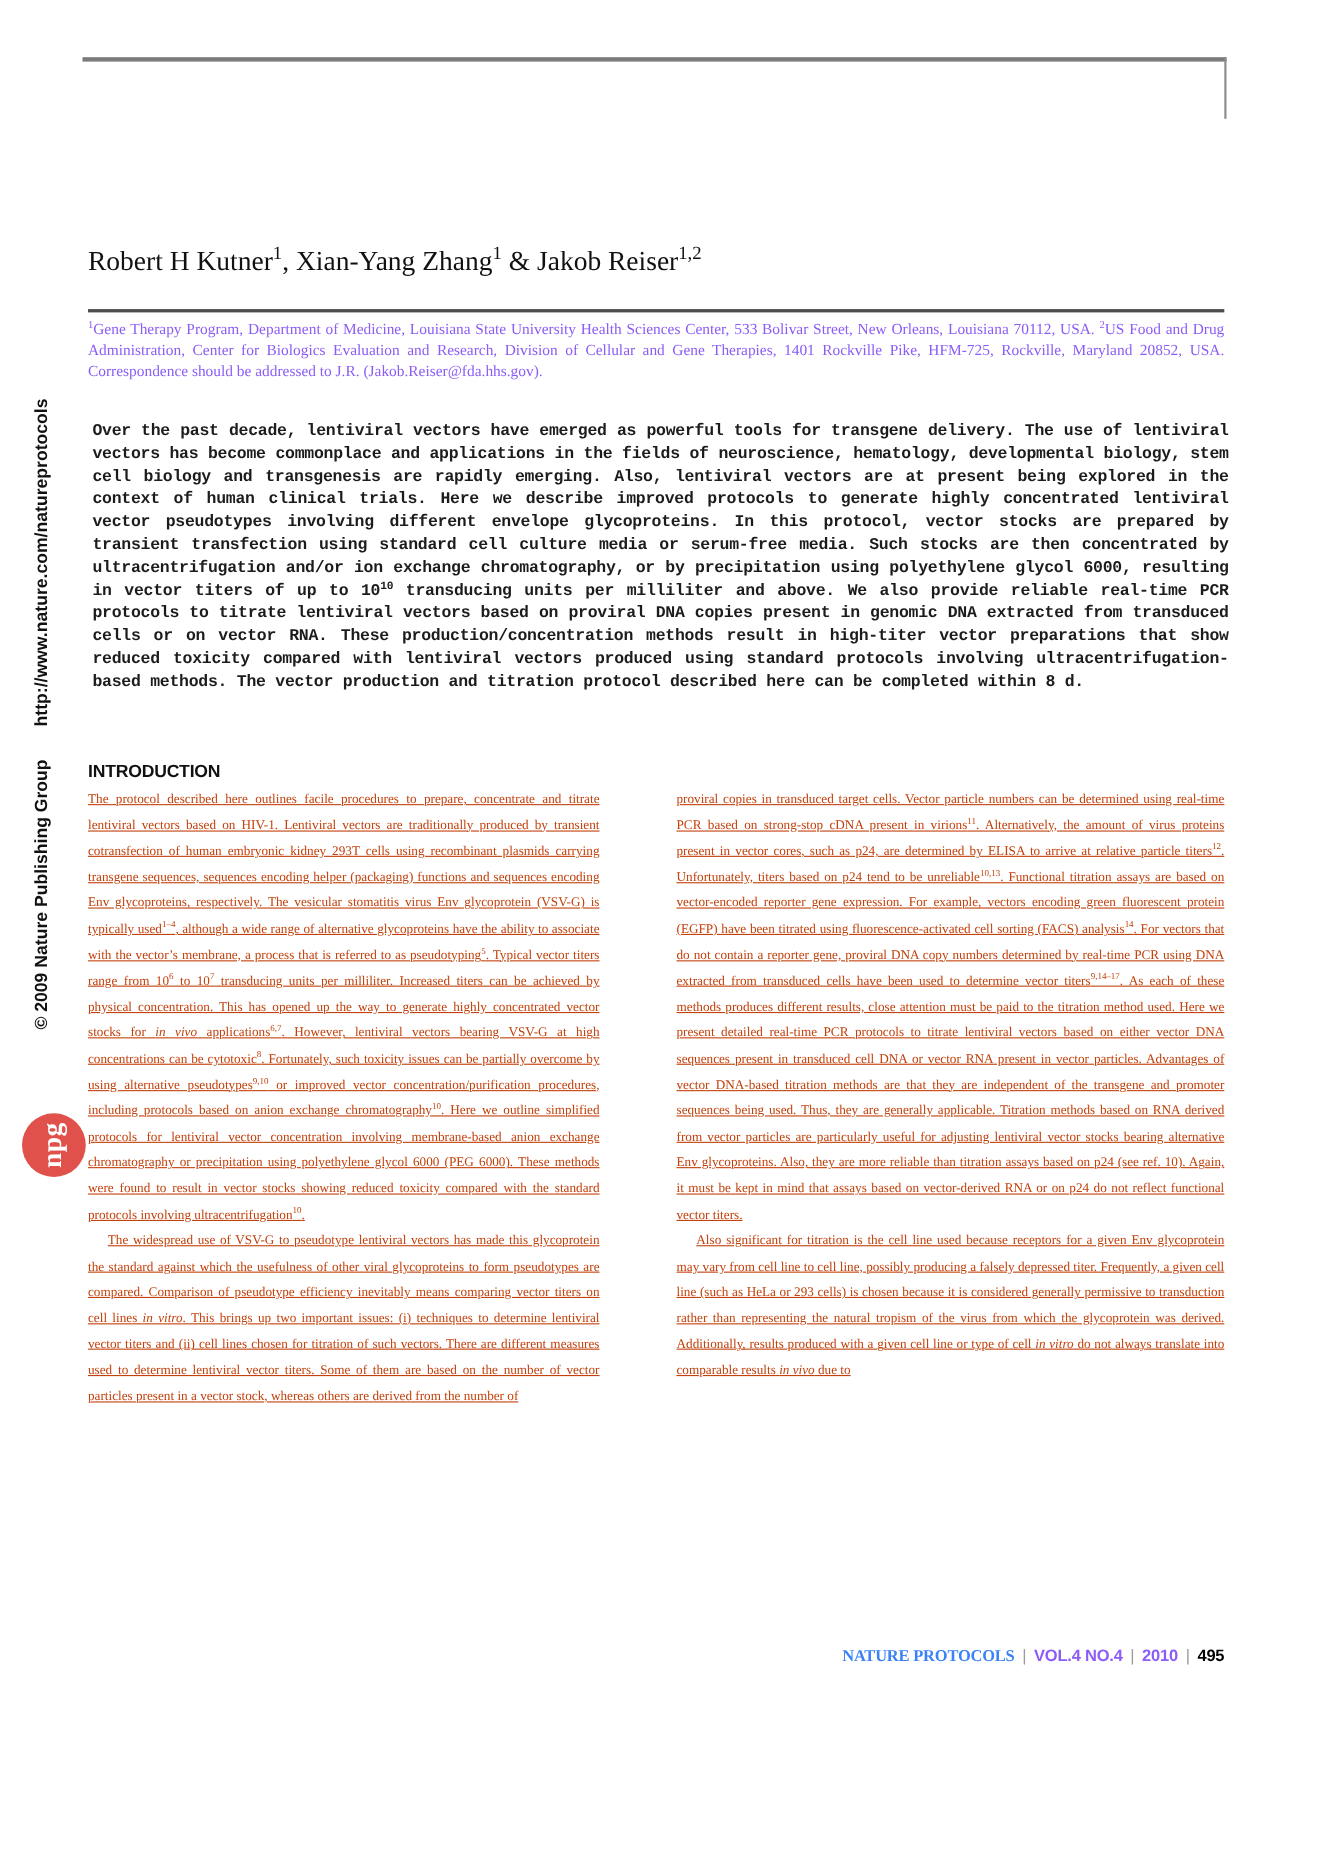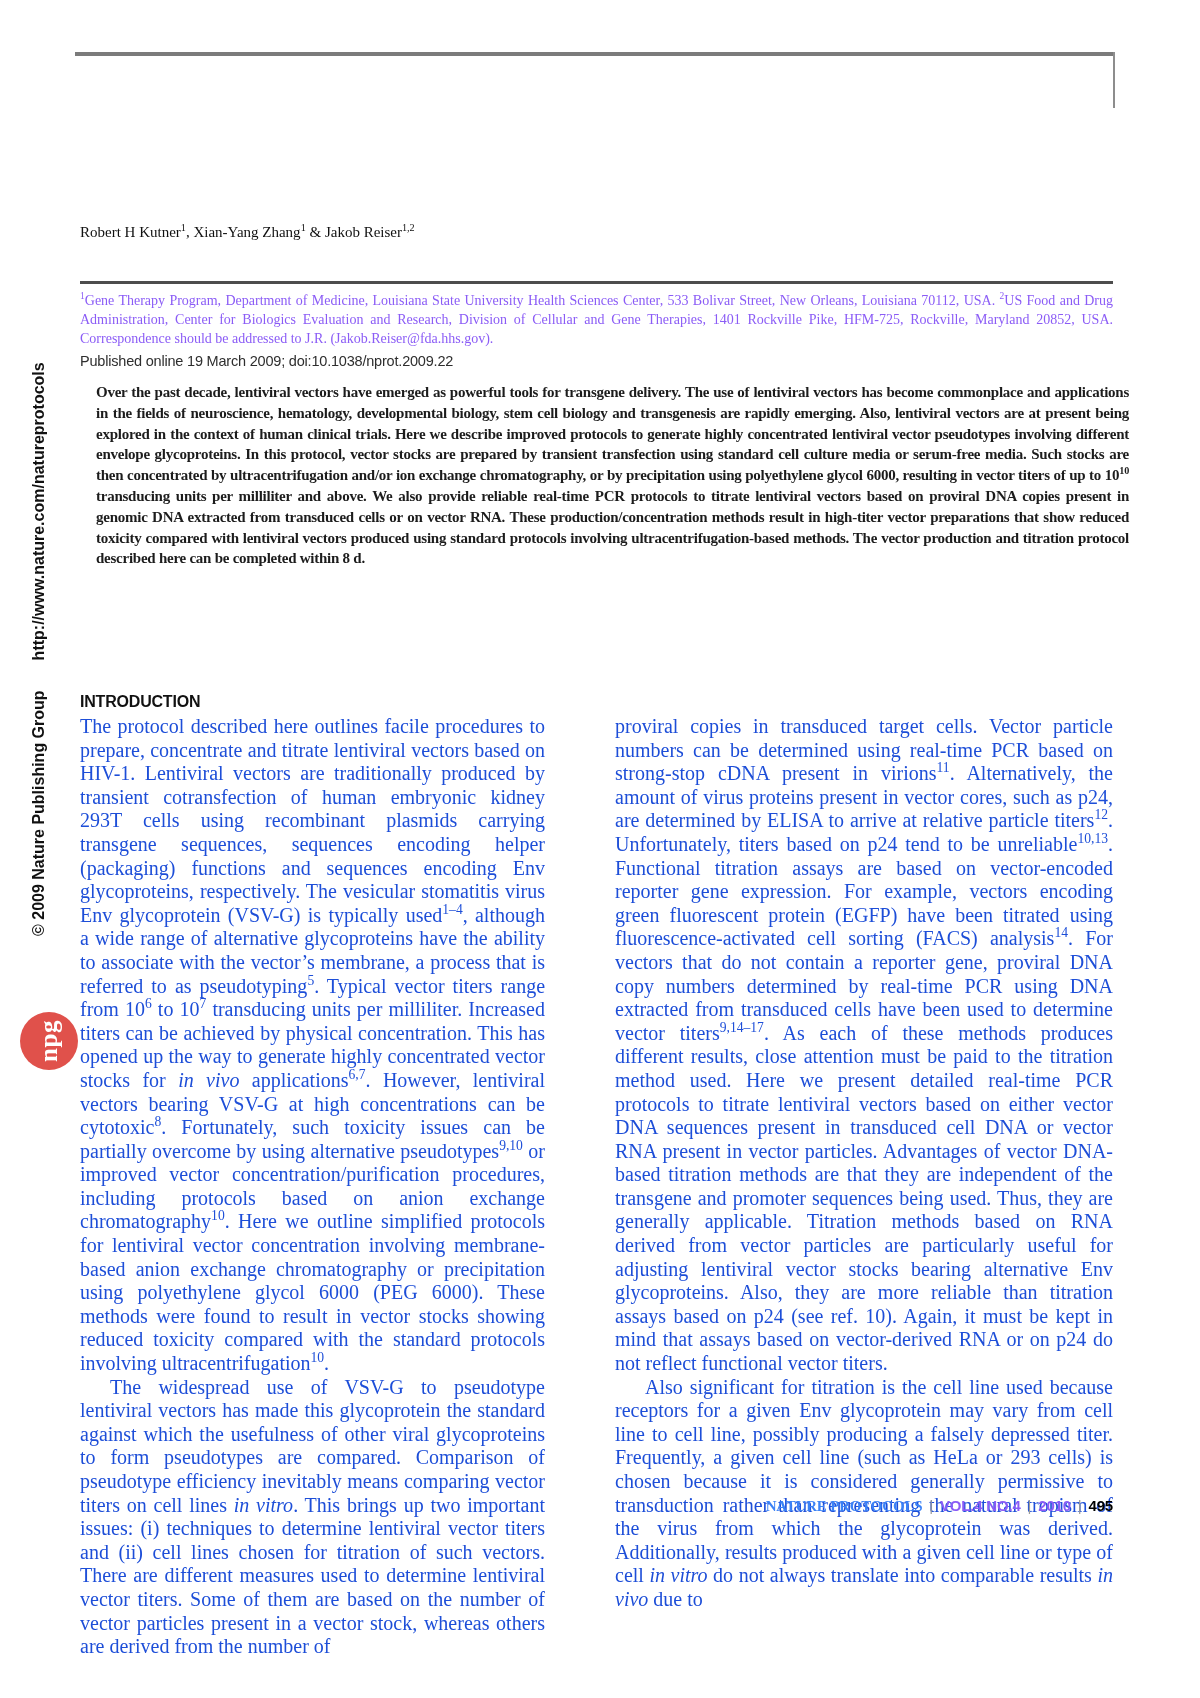--- a/index.html
+++ b/index.html
@@ -23,53 +23,53 @@
     font-weight:bold; font-size:27px; letter-spacing:-0.5px;
     color:#c82027;
   }
 
   
   .title {
     position:absolute; left:80px; top:104px; width:900px;
     font-size:40px; font-weight:bold; line-height:1.28; letter-spacing:-0.3px;
     color:#111;
   }
-  .authors { position:absolute; left:80px; top:224px; width:1033px; font-size:15px; color:#111; }
+  .authors { position:absolute; left:80px; top:224px; width:1033px; font-size:25px; color:#111; }
   sup { font-size:68%; line-height:0; vertical-align:super; }
 
   .author-rule { position:absolute; left:80px; top:281px; width:1033px; height:3px; background:#4d4d4d; }
 
   .affil {
     position:absolute; left:80px; top:291px; width:1033px;
     font-size:14px; line-height:1.36; text-align:justify; color:#8b5cf6;
   }
 
   .published {
     position:absolute; left:80px; top:353px; width:1033px;
     font-family:"Liberation Sans", sans-serif;
     font-size:14.5px; letter-spacing:-0.2px; color:#2e2e2e;
   }
 
   .abstract {
-    position:absolute; left:96px; top:382px; width:1033px;
-    font-family:Liberation Serif, serif;
+    position:absolute; left:84px; top:382px; width:1033px;
+    font-family:Liberation Mono, monospace;
     font-weight:bold; font-size:15px; line-height:20.8px;
     letter-spacing:-0.25px; text-align:justify; color:#1c1c1c;
   }
 
   .intro-head {
     position:absolute; left:80px; top:693px;
     font-family:"Liberation Sans", sans-serif;
     font-weight:bold; font-size:16px; letter-spacing:-0.2px; color:#111;
   }
 
   .columns { position:absolute; left:80px; top:715px; width:1033px; display:flex; gap:70px; }
   .col-left  { width:465px; }
   .col-right { width:498px; }
-  .body-par { font-size:20px; line-height:23.6px; text-align:justify; color:#1d4ed8; }
+  .body-par { font-size:12px; line-height:23.6px; text-align:justify; color:#c2410c;text-decoration:underline; }
   .body-par.indented { text-indent:1.5em; }
   .body-par i { font-style:italic; }
 
   
   .footer {
     position:absolute; left:80px; top:1497px; width:1033px;
     text-align:right;
     font-family:"Liberation Sans", sans-serif;
     font-size:15px; font-weight:bold; letter-spacing:-0.2px;
   }
@@ -105,21 +105,20 @@
   <div class="top-rule"></div>
   <div class="kicker-vrule"></div>
 
 
   <div class="authors">Robert H Kutner<sup>1</sup>, Xian-Yang Zhang<sup>1</sup> &amp; Jakob Reiser<sup>1,2</sup></div>
 
   <div class="author-rule"></div>
 
   <div class="affil"><sup>1</sup>Gene Therapy Program, Department of Medicine, Louisiana State University Health Sciences Center, 533 Bolivar Street, New Orleans, Louisiana 70112, USA. <sup>2</sup>US Food and Drug Administration, Center for Biologics Evaluation and Research, Division of Cellular and Gene Therapies, 1401 Rockville Pike, HFM-725, Rockville, Maryland 20852, USA. Correspondence should be addressed to J.R. (Jakob.Reiser@fda.hhs.gov).</div>
 
-  <div class="published">Published online 19 March 2009; doi:10.1038/nprot.2009.22</div>
 
   <div class="abstract">Over the past decade, lentiviral vectors have emerged as powerful tools for transgene delivery. The use of lentiviral vectors has become commonplace and applications in the fields of neuroscience, hematology, developmental biology, stem cell biology and transgenesis are rapidly emerging. Also, lentiviral vectors are at present being explored in the context of human clinical trials. Here we describe improved protocols to generate highly concentrated lentiviral vector pseudotypes involving different envelope glycoproteins. In this protocol, vector stocks are prepared by transient transfection using standard cell culture media or serum-free media. Such stocks are then concentrated by ultracentrifugation and/or ion exchange chromatography, or by precipitation using polyethylene glycol 6000, resulting in vector titers of up to 10<sup>10</sup> transducing units per milliliter and above. We also provide reliable real-time PCR protocols to titrate lentiviral vectors based on proviral DNA copies present in genomic DNA extracted from transduced cells or on vector RNA. These production/concentration methods result in high-titer vector preparations that show reduced toxicity compared with lentiviral vectors produced using standard protocols involving ultracentrifugation-based methods. The vector production and titration protocol described here can be completed within 8 d.</div>
 
   <div class="intro-head">INTRODUCTION</div>
 
   <div class="columns">
     <div class="col-left">
       <p class="body-par">The protocol described here outlines facile procedures to prepare, concentrate and titrate lentiviral vectors based on HIV-1. Lentiviral vectors are traditionally produced by transient cotransfection of human embryonic kidney 293T cells using recombinant plasmids carrying transgene sequences, sequences encoding helper (packaging) functions and sequences encoding Env glycoproteins, respectively. The vesicular stomatitis virus Env glycoprotein (VSV-G) is typically used<sup>1–4</sup>, although a wide range of alternative glycoproteins have the ability to associate with the vector’s membrane, a process that is referred to as pseudotyping<sup>5</sup>. Typical vector titers range from 10<sup>6</sup> to 10<sup>7</sup> transducing units per milliliter. Increased titers can be achieved by physical concentration. This has opened up the way to generate highly concentrated vector stocks for <i>in vivo</i> applications<sup>6,7</sup>. However, lentiviral vectors bearing VSV-G at high concentrations can be cytotoxic<sup>8</sup>. Fortunately, such toxicity issues can be partially overcome by using alternative pseudotypes<sup>9,10</sup> or improved vector concentration/purification procedures, including protocols based on anion exchange chromatography<sup>10</sup>. Here we outline simplified protocols for lentiviral vector concentration involving membrane-based anion exchange chromatography or precipitation using polyethylene glycol 6000 (PEG 6000). These methods were found to result in vector stocks showing reduced toxicity compared with the standard protocols involving ultracentrifugation<sup>10</sup>.</p>
       <p class="body-par indented">The widespread use of VSV-G to pseudotype lentiviral vectors has made this glycoprotein the standard against which the usefulness of other viral glycoproteins to form pseudotypes are compared. Comparison of pseudotype efficiency inevitably means comparing vector titers on cell lines <i>in vitro</i>. This brings up two important issues: (i) techniques to determine lentiviral vector titers and (ii) cell lines chosen for titration of such vectors. There are different measures used to determine lentiviral vector titers. Some of them are based on the number of vector particles present in a vector stock, whereas others are derived from the number of</p>
     </div>

